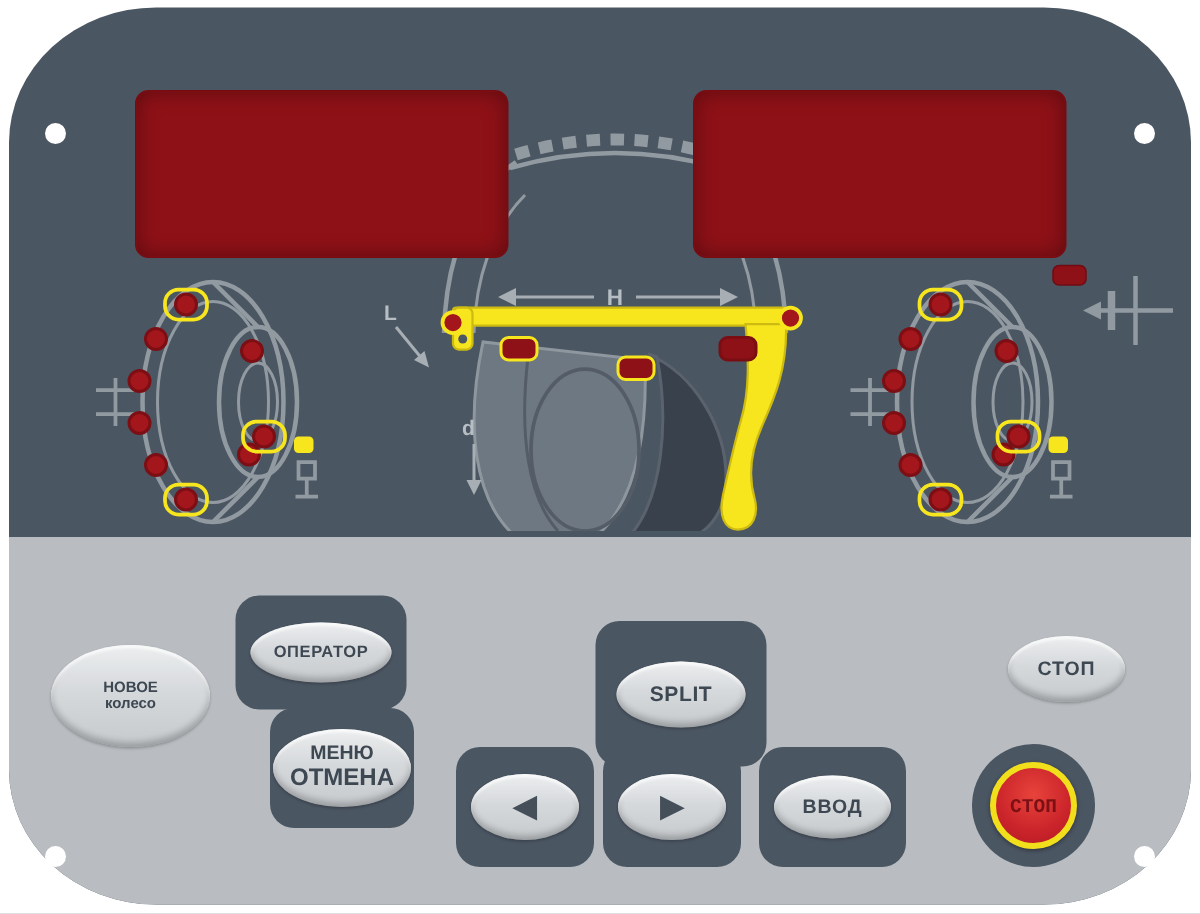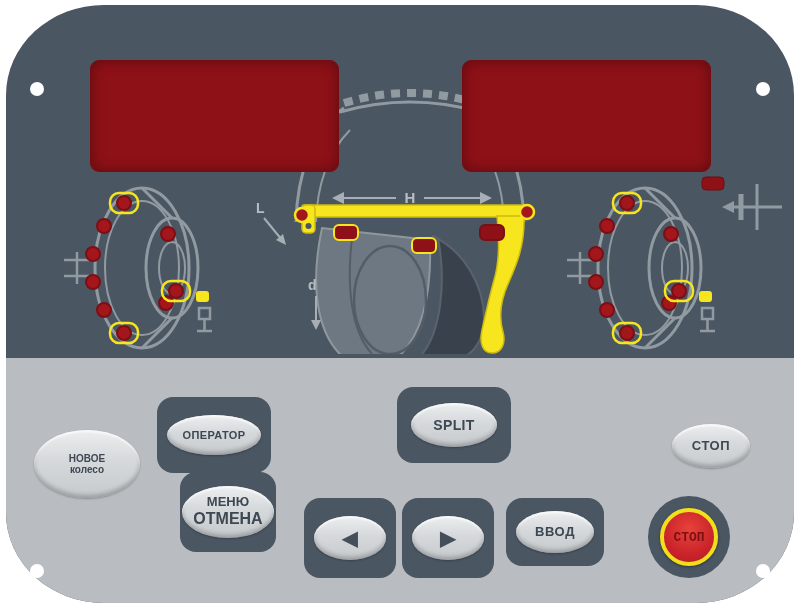--- a/index.html
+++ b/index.html
@@ -164,21 +164,21 @@
   <div class="screw" style="left:30px;top:82px;"></div>
   <div class="screw" style="left:756px;top:82px;"></div>
   <div class="screw" style="left:30px;top:564px;"></div>
   <div class="screw" style="left:756px;top:564px;"></div>
 
   <div class="tile" style="left:157px;top:397px;width:114px;height:76px">
     <button class="oval" style="width:94px;height:40px;font-size:11px;letter-spacing:.4px">
       <span>ОПЕРАТОР</span>
     </button>
   </div>
-  <div class="tile" style="left:397px;top:387px;width:114px;height:76px">
+  <div class="tile" style="left:397px;top:414px;width:114px;height:97px">
     <button class="oval" style="width:86px;height:44px;font-size:14px;letter-spacing:.4px">
       <span>SPLIT</span>
     </button>
   </div>
 
   <div class="tile" style="left:180px;top:472px;width:96px;height:80px">
     <button class="oval" style="width:92px;height:52px;font-size:13px">
       <span>МЕНЮ</span>
       <span style="font-size:16px">ОТМЕНА</span>
     </button>
@@ -186,21 +186,21 @@
   <div class="tile" style="left:304px;top:498px;width:92px;height:80px">
     <button class="oval" style="width:72px;height:44px">
       <span class="arrow-glyph">◀</span>
     </button>
   </div>
   <div class="tile" style="left:402px;top:498px;width:92px;height:80px">
     <button class="oval" style="width:72px;height:44px">
       <span class="arrow-glyph">▶</span>
     </button>
   </div>
-  <div class="tile" style="left:506px;top:498px;width:98px;height:68px">
+  <div class="tile" style="left:506px;top:498px;width:98px;height:80px">
     <button class="oval" style="width:78px;height:42px;font-size:13px;letter-spacing:.6px">
       <span>ВВОД</span>
     </button>
   </div>
 
   <button class="oval free-oval" style="left:34px;top:430px;width:106px;height:68px;font-size:10px">
     <span>НОВОЕ</span>
     <span>колесо</span>
   </button>
 

